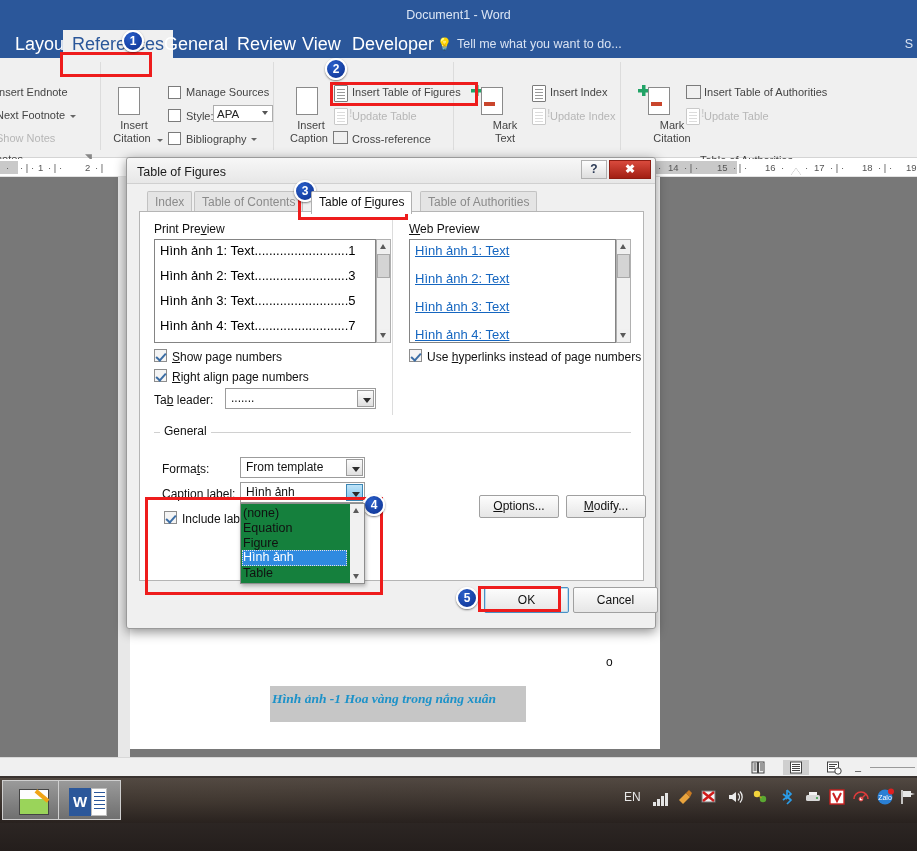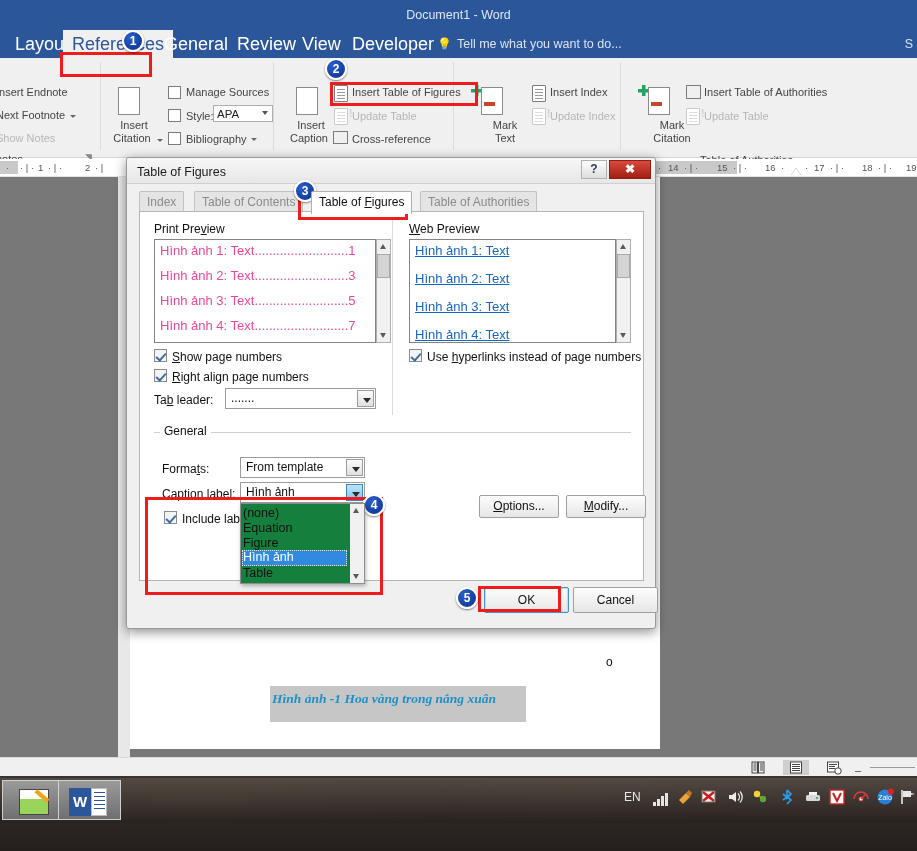--- a/index.html
+++ b/index.html
@@ -224,21 +224,21 @@
   }
 
   .lbl { position:absolute; font-size:12px; color:#111; white-space:nowrap; }
   .lbl u { text-decoration:underline; }
 
   .previewbox {
     position:absolute; background:#fff; border:1px solid #848484;
     overflow:hidden;
   }
   .pv-line {
-    position:absolute; left:5px; font-size:13px; color:#ec4899; white-space:nowrap;
+    position:absolute; left:5px; font-size:13px; color:#000000; white-space:nowrap;
     font-family:"Liberation Sans", sans-serif;
   }
   .pv-web {
     position:absolute; left:5px; font-size:13px; color:#1566c0; white-space:nowrap;
     text-decoration:underline;
   }
   .vscroll {
     position:absolute; width:15px; background:#f1f1f1; border:1px solid #b0b0b0;
   }
   .vscroll .arw {
@@ -451,21 +451,21 @@
   </div>
 </div>
 
 <div class="dialog">
   <div class="dlg-caption"></div>
   <div class="dlg-title">Table of Figures</div>
   <div class="dlg-help">?</div>
   <div class="dlg-close">✖</div>
 
   <div class="tabrow">
-    <div class="dtab" style="left:0px;">Index</div>
+    <div class="dtab" style="left:8px;">Index</div>
     <div class="dtab" style="left:55px;">Table of Contents</div>
     <div class="dtab active" style="left:172px;">Table of <u>F</u>igures</div>
     <div class="dtab" style="left:281px;">Table of Authorities</div>
   </div>
 
   <div class="tabpane">
 
     <div class="lbl" style="left:14px; top:10px;">Print Pre<u>v</u>iew</div>
     <div class="previewbox" style="left:14px; top:27px; width:222px; height:104px;">
       <div class="pv-line" style="top:3px;">Hình ảnh 1: Text..........................1</div>

